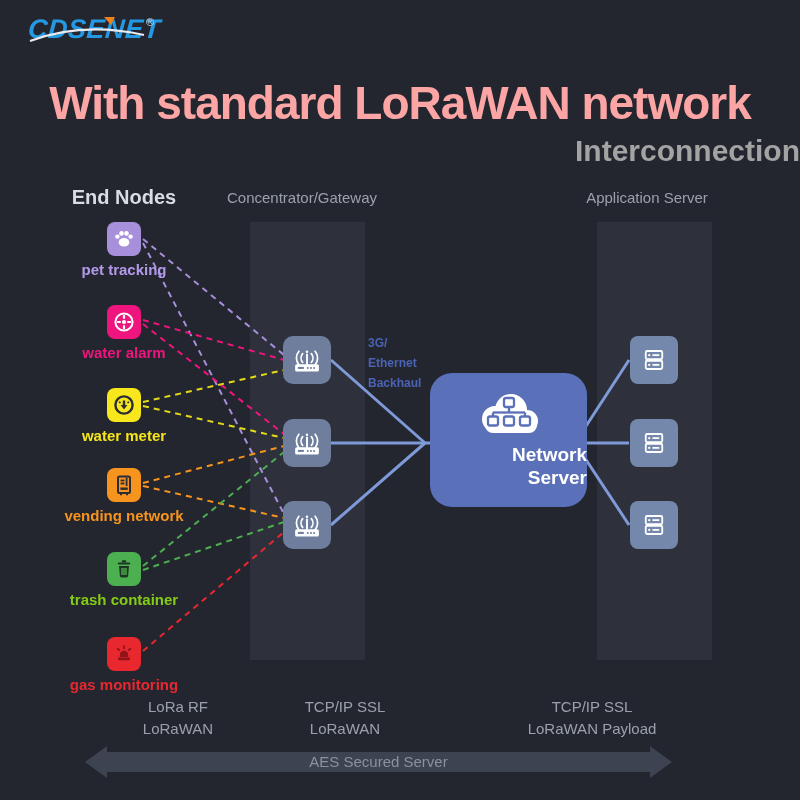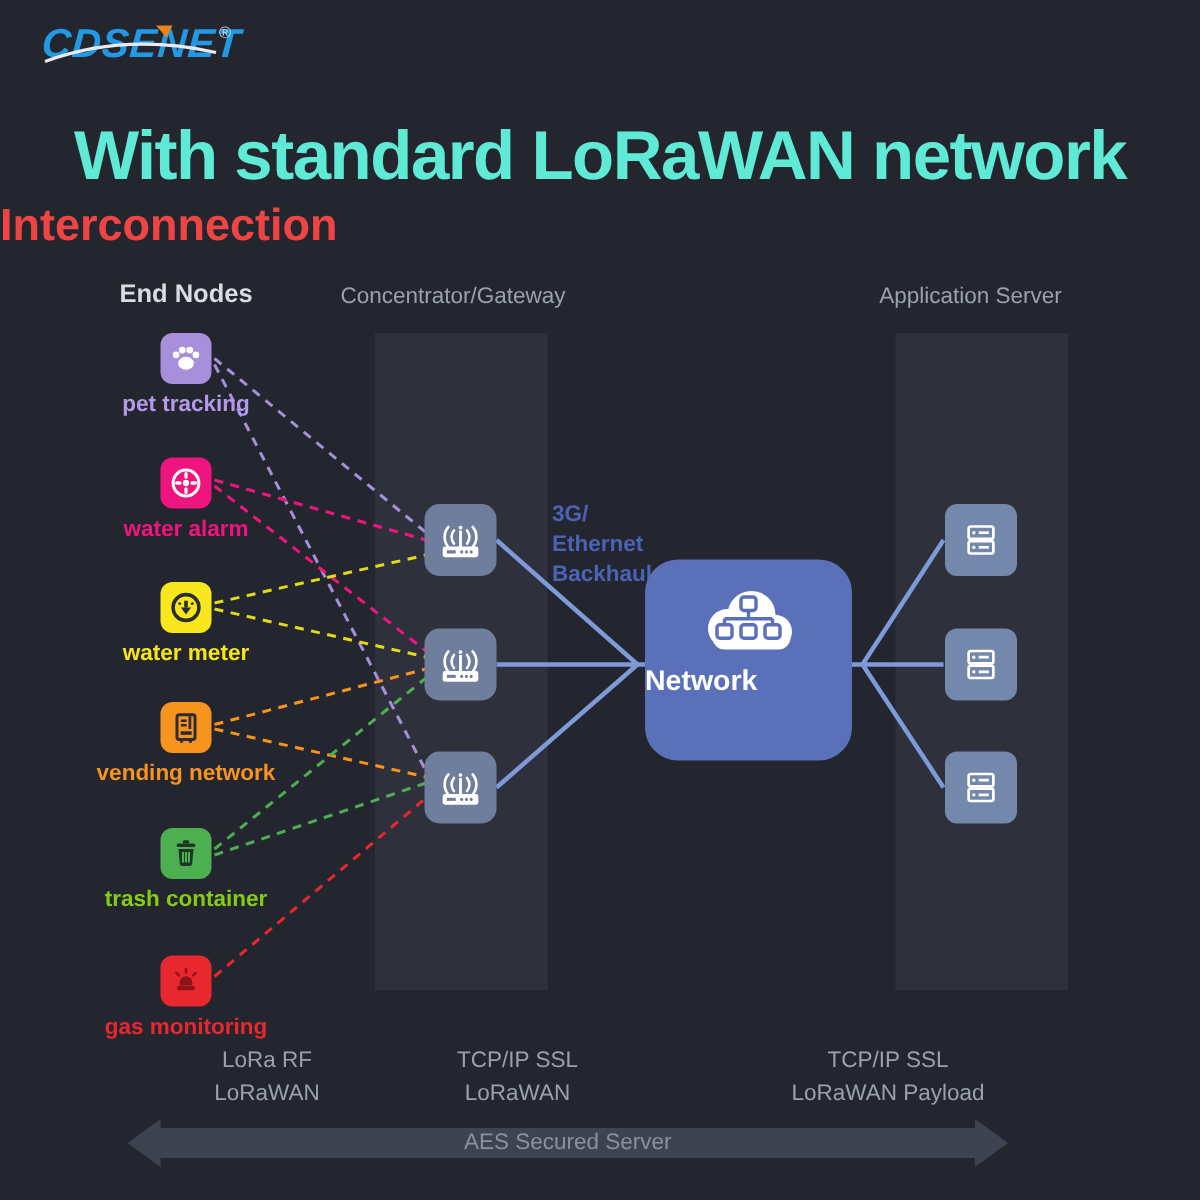--- a/index.html
+++ b/index.html
@@ -10,28 +10,28 @@
   
   .logo{left:28px;top:14px;width:130px;height:44px;}
   .logo-text{font-style:italic;font-weight:bold;font-size:27px;color:#2499e3;
              letter-spacing:.5px;transform:skewX(-4deg);}
   .logo-swoosh{left:-2px;top:0;}
   .logo-reg{left:118px;top:2px;color:#cdd2da;font-size:11px;}
   .logo-accent{left:76px;top:3px;width:0;height:0;border-left:7px solid transparent;
                border-right:4px solid transparent;border-top:8px solid #f08019;}
 
   
-  .title{left:0;top:76px;width:800px;text-align:center;color:#5eead4;
+  .title{left:0;top:76px;width:800px;text-align:center;color:#fca5a5;
          font-size:46px;font-weight:bold;letter-spacing:-1px;}
-  .subtitle{left:0;top:134px;width:800px;text-align:left;color:#ef4444;
+  .subtitle{left:0;top:134px;width:800px;text-align:right;color:#a3a3a3;
             font-size:30px;font-weight:bold;}
 
   
   .hdr{transform:translateX(-50%);white-space:nowrap;font-size:15px;color:#9aa1ae;}
-  .hdr-end{left:124px;top:186px;color:#d8dce3;font-size:17px;font-weight:600;}
+  .hdr-end{left:124px;top:186px;color:#d8dce3;font-size:20px;font-weight:600;}
   .hdr-gw{left:302px;top:189px;}
   .hdr-app{left:647px;top:189px;}
 
   
   .panel{top:222px;width:115px;height:438px;background:#2e313c;}
   .panel-gw{left:250px;} .panel-app{left:597px;}
 
   
   .node{left:44px;width:160px;text-align:center;}
   .node-icon{width:34px;height:34px;border-radius:8px;margin:0 auto;
@@ -43,26 +43,26 @@
   .n-vend  .node-icon{background:#f7941e;} .n-vend  .node-label{color:#f7941e;}
   .n-trash .node-icon{background:#4caf50;} .n-trash .node-label{color:#84cc16;}
   .n-gas   .node-icon{background:#e8272e;} .n-gas   .node-label{color:#e8272e;}
 
   
   .sq48{width:48px;height:48px;border-radius:10px;display:flex;align-items:center;justify-content:center;}
   .gw{left:283px;background:#6f7e9d;}
   .srv{left:630px;background:#7488ab;border-radius:8px;}
 
   
-  .netbox{left:430px;top:373px;width:138px;height:134px;background:#5a70b8;
-          border-radius:22px;text-align:left;}
+  .netbox{left:430px;top:373px;width:157px;height:134px;background:#5a70b8;
+          border-radius:22px;text-align:right;}
   .netbox-label{color:#ffffff;font-weight:bold;font-size:19px;line-height:23px;margin-top:2px;}
 
   
-  .backhaul{left:368px;top:333px;color:#4a63b4;font-size:15px;font-weight:600;line-height:20px;}
+  .backhaul{left:368px;top:333px;color:#4a63b4;font-size:12px;font-weight:600;line-height:20px;}
 
   
   .proto{transform:translateX(-50%);top:696px;text-align:center;color:#9aa1ae;
          font-size:15px;line-height:22px;white-space:nowrap;}
   .proto-1{left:178px;text-align:center;} .proto-2{left:345px;} .proto-3{left:592px;}
 
   
   .arrow{left:85px;top:746px;width:587px;height:32px;}
   .arrow-body{position:absolute;left:20px;right:20px;top:6px;height:20px;background:#3e4352;}
   .arrow-head{position:absolute;width:0;height:0;top:0;
@@ -285,20 +285,21 @@
       <line x1="22" y1="25.5" x2="54" y2="25.5"></line>
       <line x1="22" y1="25.5" x2="22" y2="29.5"></line>
         <line x1="54" y1="25.5" x2="54" y2="29.5"></line>
       <rect x="17" y="29.5" width="10" height="9" rx="2"></rect>
       <rect x="33" y="29.5" width="10" height="9" rx="2"></rect>
       <rect x="49" y="29.5" width="10" height="9" rx="2"></rect>
     </g>
   </svg>
   <div class="netbox-label">
     <div>Network</div>
+    <div>Server</div>
   </div>
 </div>
 
 <div class="abs sq48 srv" style="top:336px">
   <svg width="36" height="36" viewBox="0 0 48 48">
     <g stroke="#ffffff" stroke-width="2.4" fill="none">
       <rect x="13" y="12" width="22" height="11" rx="2"></rect>
         <rect x="13" y="25" width="22" height="11" rx="2"></rect>
       <line x1="22" y1="17.5" x2="31" y2="17.5"></line>
         <line x1="22" y1="30.5" x2="31" y2="30.5"></line>

